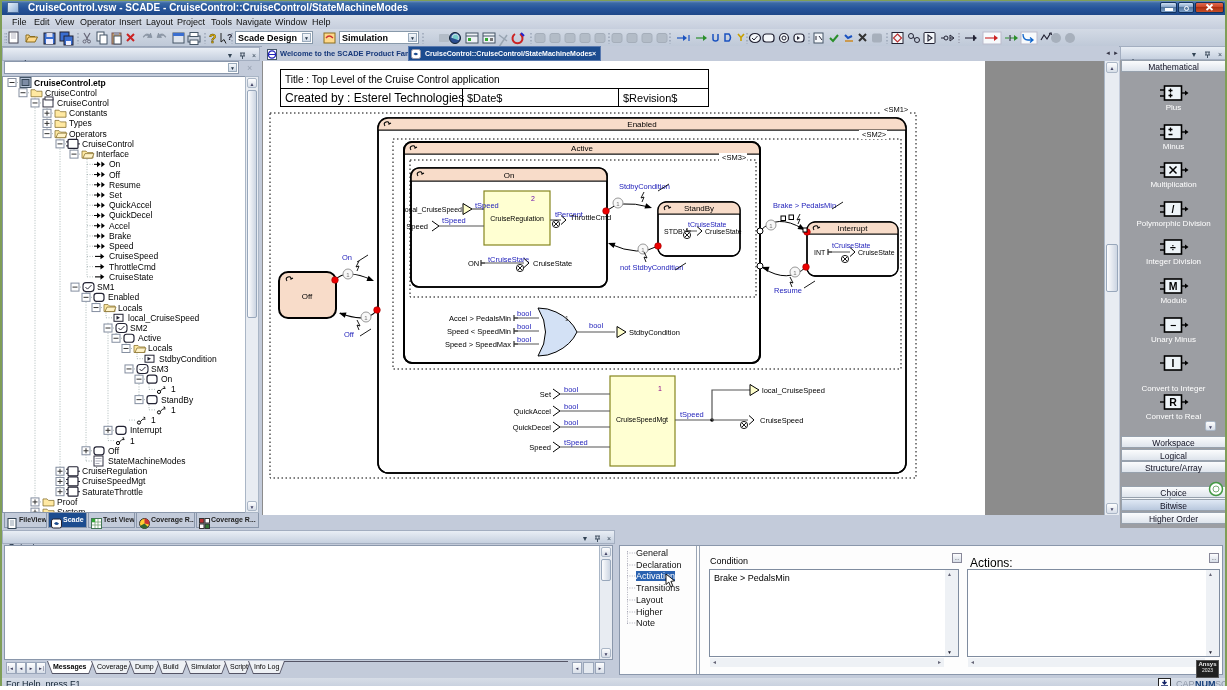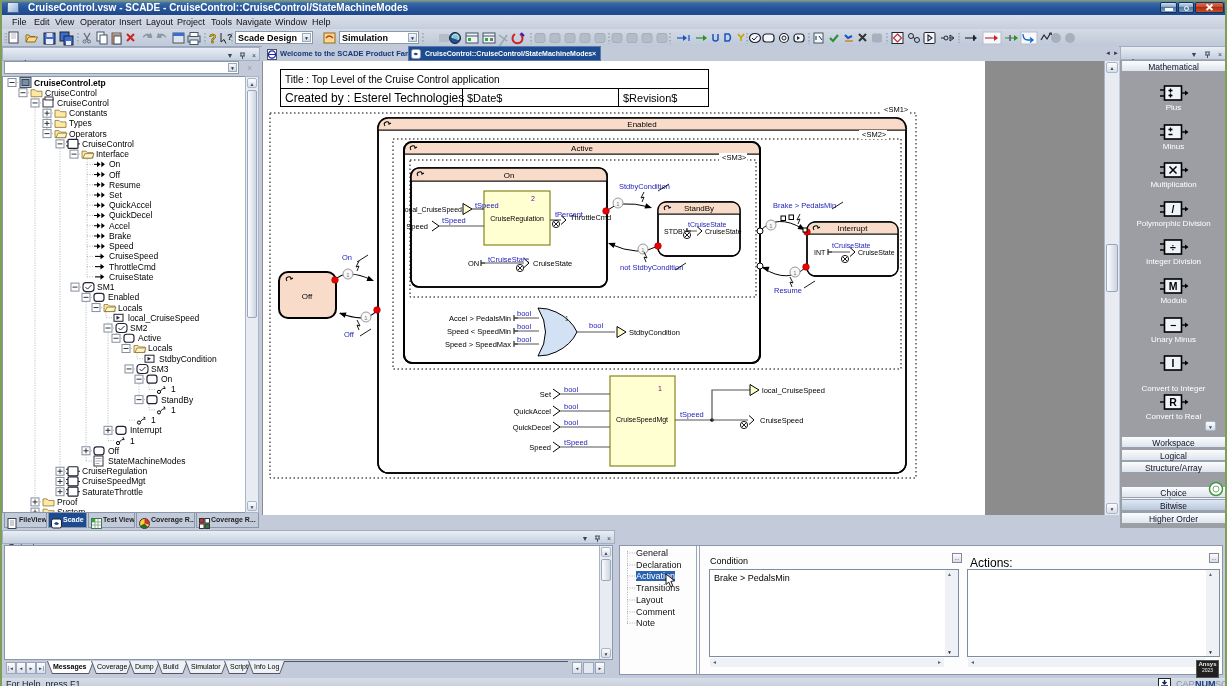--- a/index.html
+++ b/index.html
@@ -854,21 +854,21 @@
           <path d="M0 1 h9" stroke="#99a" stroke-width="0.8" stroke-dasharray="1 1.4"></path>
         </svg>
         <span class="ptree" style="left:16px;top:37.099999999999994px;">Transitions</span>
         <svg style="position:absolute;left:7px;top:41.099999999999994px" width="10" height="4">
           <path d="M0 1 h9" stroke="#99a" stroke-width="0.8" stroke-dasharray="1 1.4"></path>
         </svg>
         <span class="ptree" style="left:16px;top:48.8px;">Layout</span>
         <svg style="position:absolute;left:7px;top:52.8px" width="10" height="4">
           <path d="M0 1 h9" stroke="#99a" stroke-width="0.8" stroke-dasharray="1 1.4"></path>
         </svg>
-        <span class="ptree" style="left:16px;top:60.5px;">Comment</span>
+        <span class="ptree" style="left:16px;top:60.5px;">Higher</span>
         <svg style="position:absolute;left:7px;top:64.5px" width="10" height="4">
           <path d="M0 1 h9" stroke="#99a" stroke-width="0.8" stroke-dasharray="1 1.4"></path>
         </svg>
         <span class="ptree" style="left:16px;top:72.19999999999999px;">Note</span>
         <svg style="position:absolute;left:7px;top:76.19999999999999px" width="10" height="4">
           <path d="M0 1 h9" stroke="#99a" stroke-width="0.8" stroke-dasharray="1 1.4"></path>
         </svg>
         <svg style="position:absolute;left:7px;top:5px" width="3" height="74">
           <path d="M0.5 0 v74" stroke="#99a" stroke-width="0.8" stroke-dasharray="1 1.4"></path>
         </svg>

